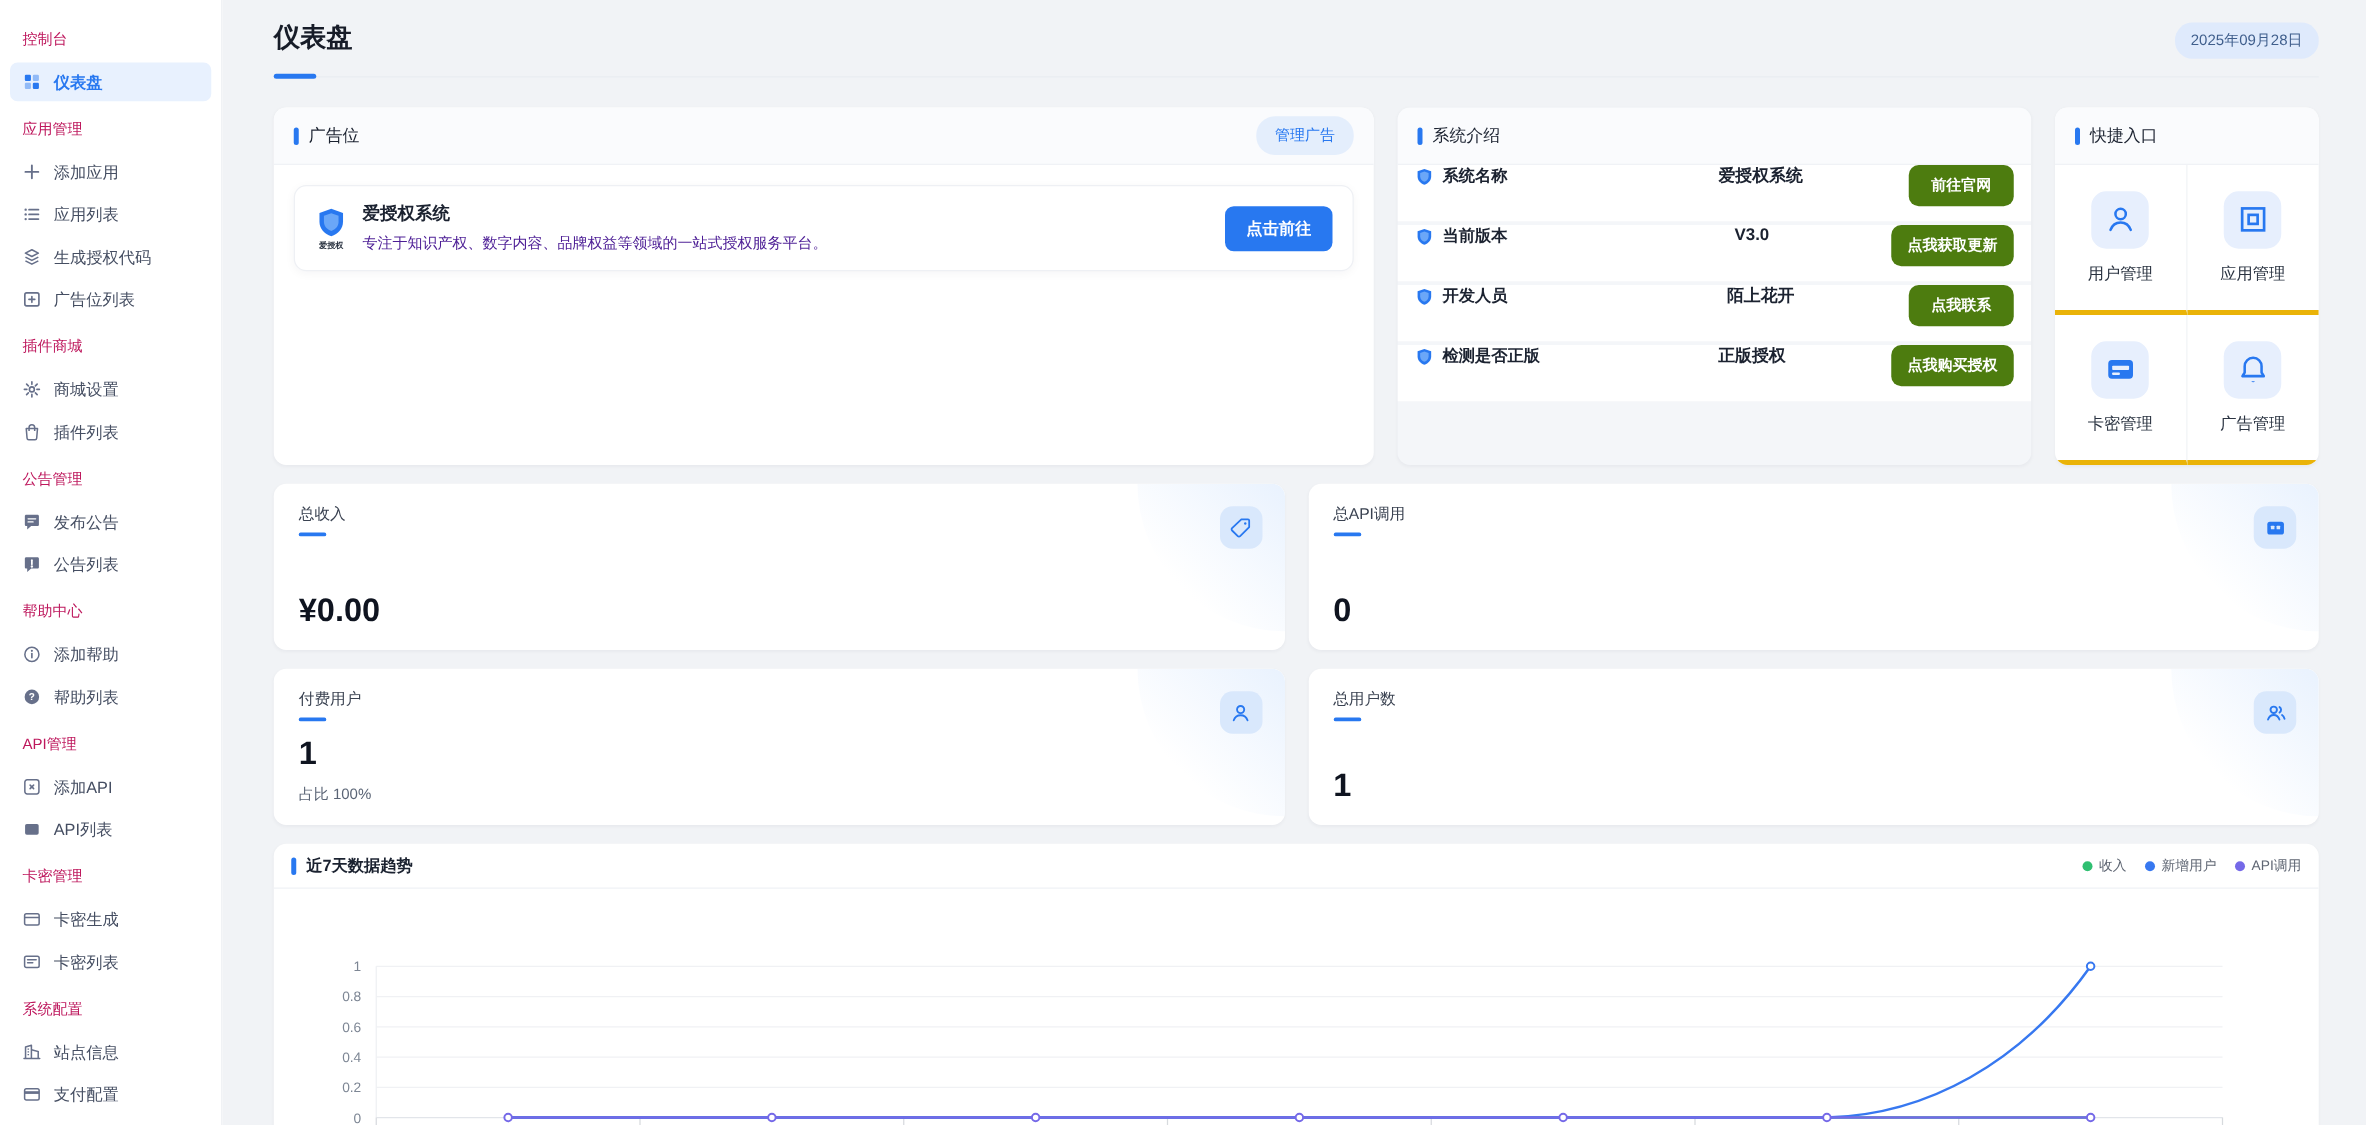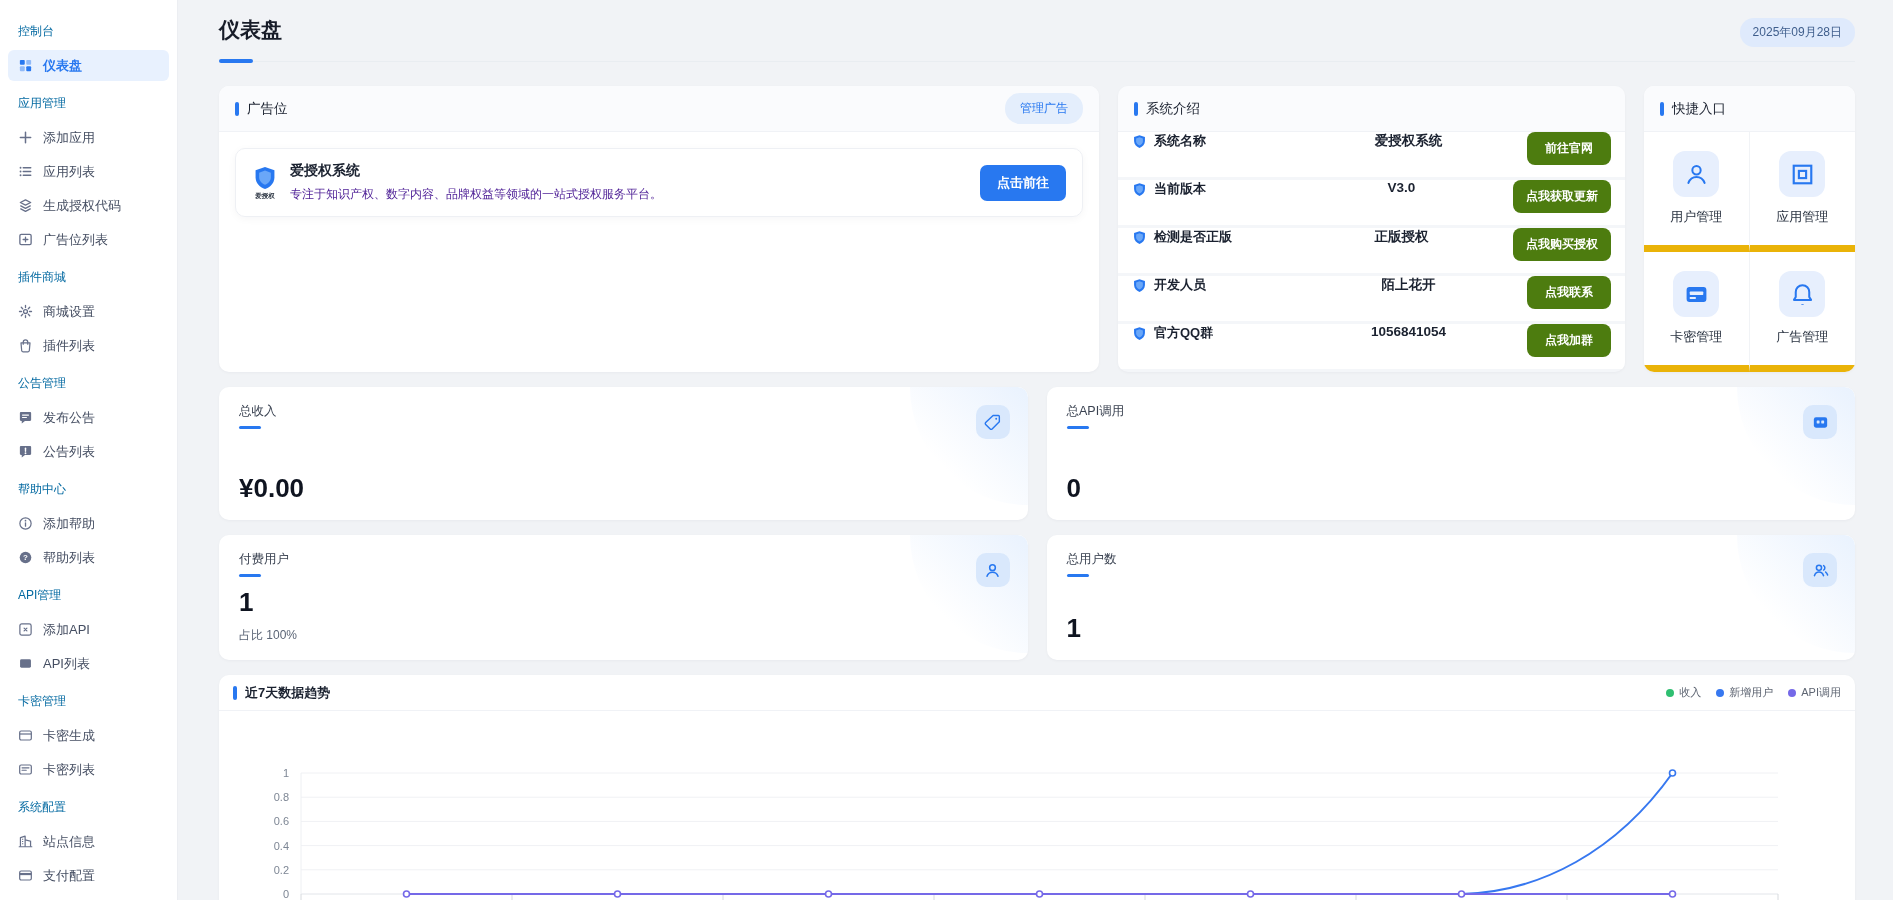--- a/index.html
+++ b/index.html
@@ -7,21 +7,21 @@
   body {
     font-family:"Liberation Sans","DejaVu Sans",sans-serif;
     background:#f1f3f6; color:#1f2430; position:relative;
   }
   
   .sidebar {
     position:fixed; left:0; top:0; bottom:0; width:178px;
     background:#fff; border-right:1px solid #eceef2;
     padding:12px 0 0; overflow:hidden; z-index:10;
   }
-  .nav-section-title { font-size:12px; color:#0369a1; padding:11px 18px 7px; }
+  .nav-section-title { font-size:12px; color:#be185d; padding:11px 18px 7px; }
   .nav-item {
     display:flex; align-items:center; gap:10px; height:31px;
     margin:3px 8px; padding:0 10px; border-radius:6px;
     font-size:13px; color:#454e62; cursor:pointer; white-space:nowrap;
   }
   .nav-item .nav-icon { color:#67708a; display:flex; align-items:center; }
   .nav-item.active { background:#e8f1fe; color:#2878f0; font-weight:bold; }
   .nav-item.active .nav-icon { color:#2878f0; }
   .nav-icon svg { width:15px; height:15px; display:block; }
   
@@ -88,21 +88,21 @@
     background:#4d7c0f; color:#fff; border:none; font-size:12px; font-weight:bold;
     padding:8px 13px; border-radius:8px; cursor:pointer; min-width:84px;
     font-family:inherit;
   }
   
   .quick-card { flex:1; }
   .quick-grid { display:grid; grid-template-columns:1fr 1fr; }
   .quick-cell {
     display:flex; flex-direction:column; align-items:center; justify-content:center;
     height:120px; gap:11px; cursor:pointer;
-    border-right:1px solid #f1f3f6; border-bottom:7px solid #eab308;
+    border-right:1px solid #f1f3f6; border-bottom:4px solid #eab308;
   }
   .quick-cell:nth-child(2n){ border-right:none; }
   .quick-icon-box {
     width:46px; height:46px; border-radius:12px; background:#e7effd;
     display:flex; align-items:center; justify-content:center; color:#2878f0;
   }
   .quick-icon-box svg { width:27px; height:27px; }
   .quick-label { font-size:13px; color:#2b3442; }
   
   .stat-row { display:flex; gap:19px; margin-top:15px; }
@@ -387,46 +387,35 @@
           </span>
         <span class="sys-value">V3.0</span>
         <button class="sys-btn">点我获取更新</button>
       </div>
       <div class="sys-row">
         <span class="sys-label">
             <svg viewBox="0 0 16 16">
               <path d="M8 1.2 13.8 3.3v4.2c0 3.6-2.4 6-5.8 7.3-3.4-1.3-5.8-3.7-5.8-7.3V3.3z" fill="#2878f0"></path>
               <path d="M8 3.4 11.6 4.7v2.9c0 2.2-1.5 3.7-3.6 4.6-2.1-.9-3.6-2.4-3.6-4.6V4.7z" fill="#6aa7f8"></path>
             </svg>
-            <span>检测是否正版</span>
-          </span>
-        <span class="sys-value">正版授权</span>
-        <button class="sys-btn">点我购买授权</button>
+            <span>开发人员</span>
+          </span>
+        <span class="sys-value">陌上花开</span>
+        <button class="sys-btn">点我联系</button>
       </div>
       <div class="sys-row">
         <span class="sys-label">
             <svg viewBox="0 0 16 16">
               <path d="M8 1.2 13.8 3.3v4.2c0 3.6-2.4 6-5.8 7.3-3.4-1.3-5.8-3.7-5.8-7.3V3.3z" fill="#2878f0"></path>
               <path d="M8 3.4 11.6 4.7v2.9c0 2.2-1.5 3.7-3.6 4.6-2.1-.9-3.6-2.4-3.6-4.6V4.7z" fill="#6aa7f8"></path>
             </svg>
-            <span>开发人员</span>
-          </span>
-        <span class="sys-value">陌上花开</span>
-        <button class="sys-btn">点我联系</button>
-      </div>
-      <div class="sys-row">
-        <span class="sys-label">
-            <svg viewBox="0 0 16 16">
-              <path d="M8 1.2 13.8 3.3v4.2c0 3.6-2.4 6-5.8 7.3-3.4-1.3-5.8-3.7-5.8-7.3V3.3z" fill="#2878f0"></path>
-              <path d="M8 3.4 11.6 4.7v2.9c0 2.2-1.5 3.7-3.6 4.6-2.1-.9-3.6-2.4-3.6-4.6V4.7z" fill="#6aa7f8"></path>
-            </svg>
-            <span>官方QQ群</span>
-          </span>
-        <span class="sys-value">1056841054</span>
-        <button class="sys-btn">点我加群</button>
+            <span>检测是否正版</span>
+          </span>
+        <span class="sys-value">正版授权</span>
+        <button class="sys-btn">点我购买授权</button>
       </div>
     </section>
 
     <section class="card quick-card">
       <div class="card-head">
         <span class="head-bar"></span>
         <span class="card-head-title">快捷入口</span>
       </div>
       <div class="quick-grid">
         <div class="quick-cell">

